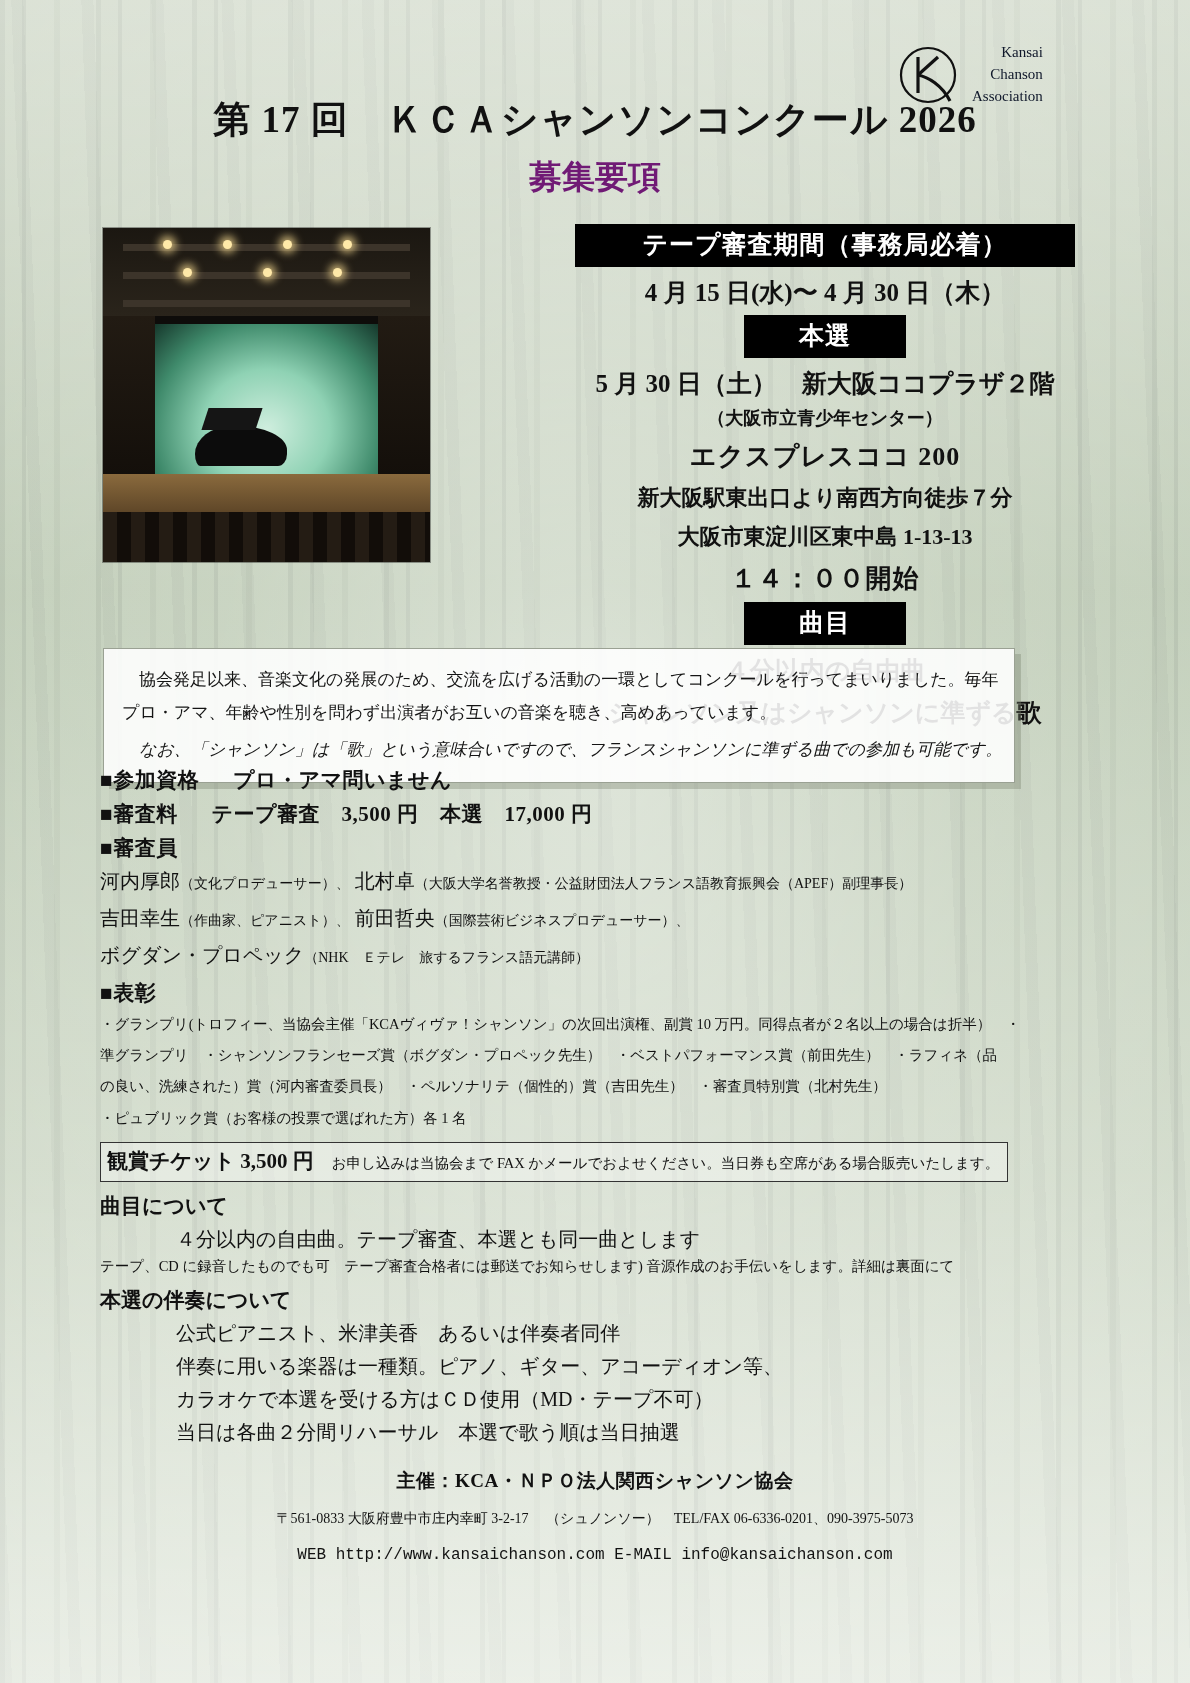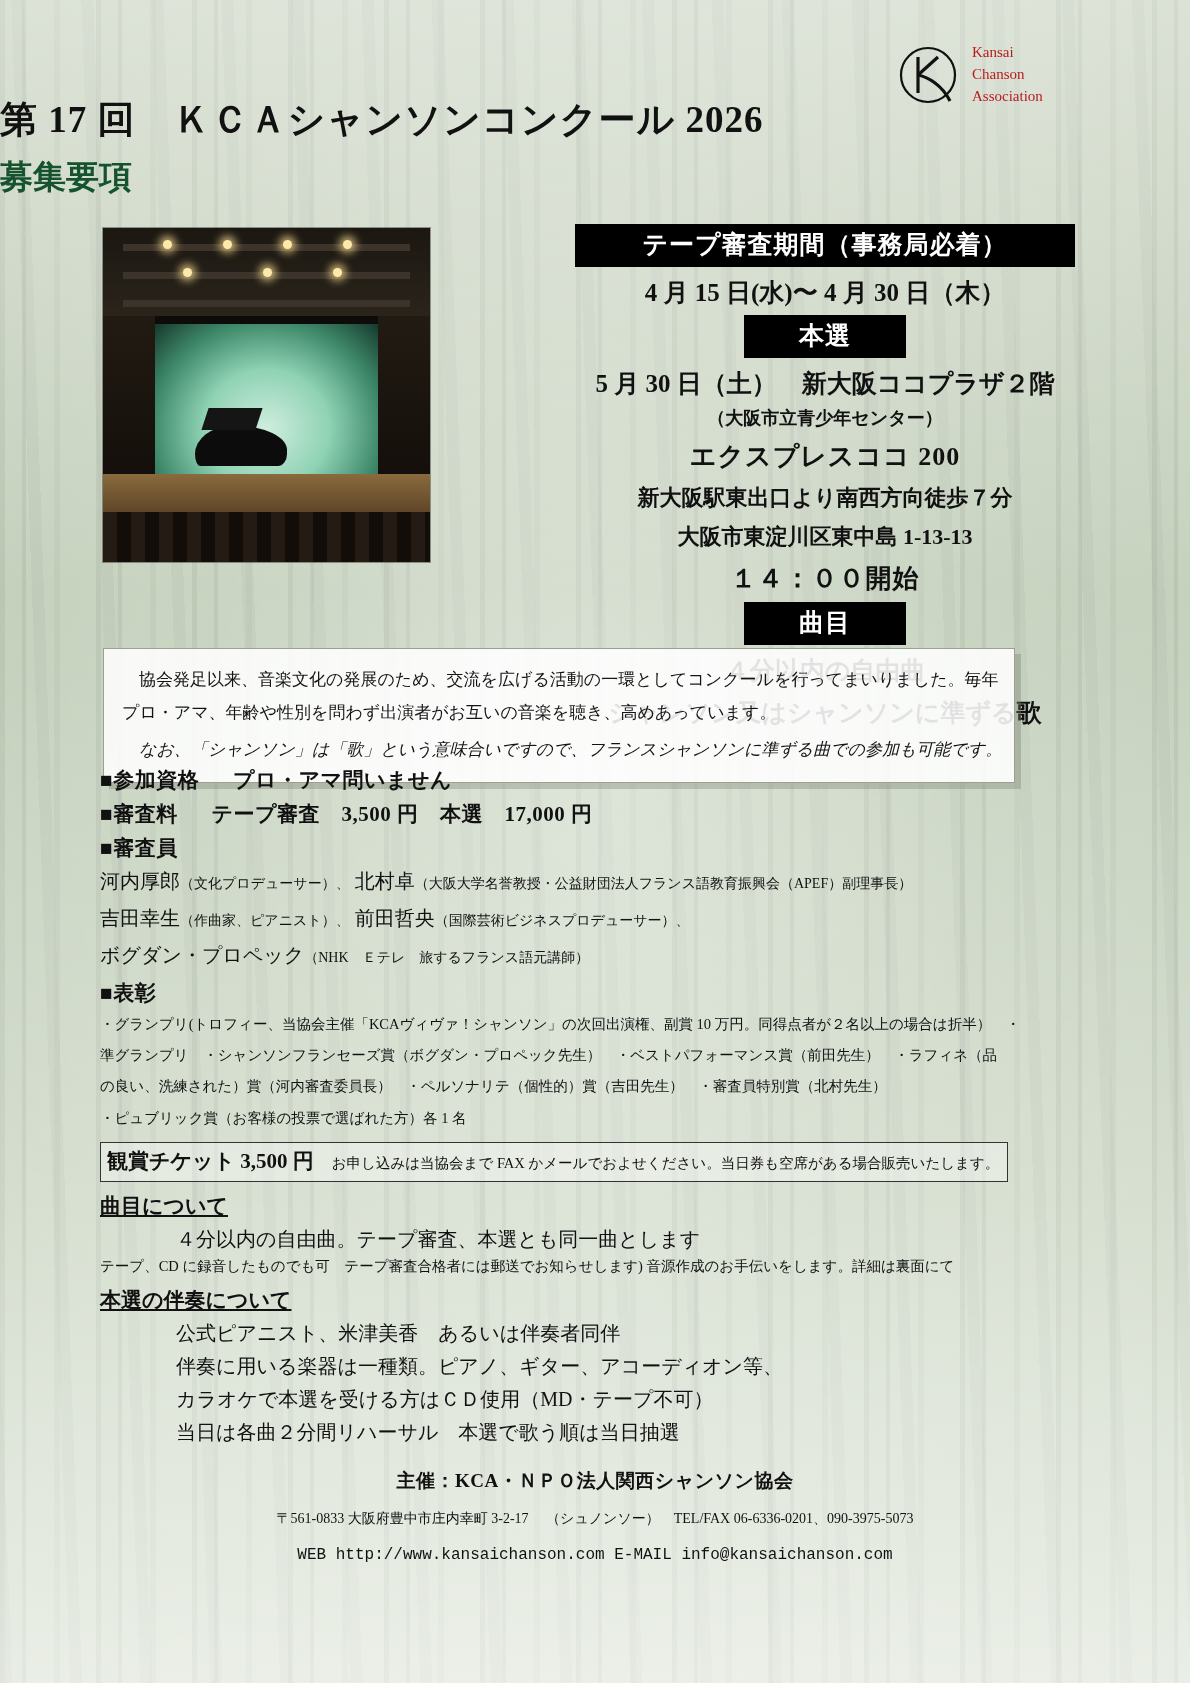--- a/index.html
+++ b/index.html
@@ -63,42 +63,44 @@
   .logo-mark {
     width: 66px;
     height: 64px;
     position: relative;
     flex: none;
   }
   .logo-text {
     font-family: "Liberation Serif", serif;
     font-size: 15px;
     line-height: 1.45;
-    color: #b91c1c;
+    color: #0f172a;
+    text-align: right;
   }
 
   
   .title-wrap {
     position: absolute;
     top: 95px;
     left: 0;
     width: 1190px;
+    text-align: center;
   }
   .title-main {
     font-size: 37px;
     font-weight: bold;
     letter-spacing: 1px;
     color: #111;
     font-family: "Liberation Serif", serif;
   }
   .title-sub {
     margin-top: 10px;
     font-size: 33px;
     font-weight: bold;
-    color: #14532d;
+    color: #701a75;
   }
 
   
   .photo {
     position: absolute;
     top: 228px;
     left: 103px;
     width: 327px;
     height: 334px;
     background: #0e0c0a;
@@ -251,21 +253,20 @@
   }
   .ticket-row .price {
     font-size: 21px;
     font-weight: bold;
   }
   .ticket-row .note {
     font-size: 14.5px;
     margin-left: 14px;
   }
   .uline {
-    text-decoration: underline;
     font-size: 21px;
     font-weight: bold;
     display: inline-block;
     margin-top: 10px;
   }
   .indent {
     font-size: 20px;
     margin: 6px 0 4px 76px;
   }
   .small-note {

